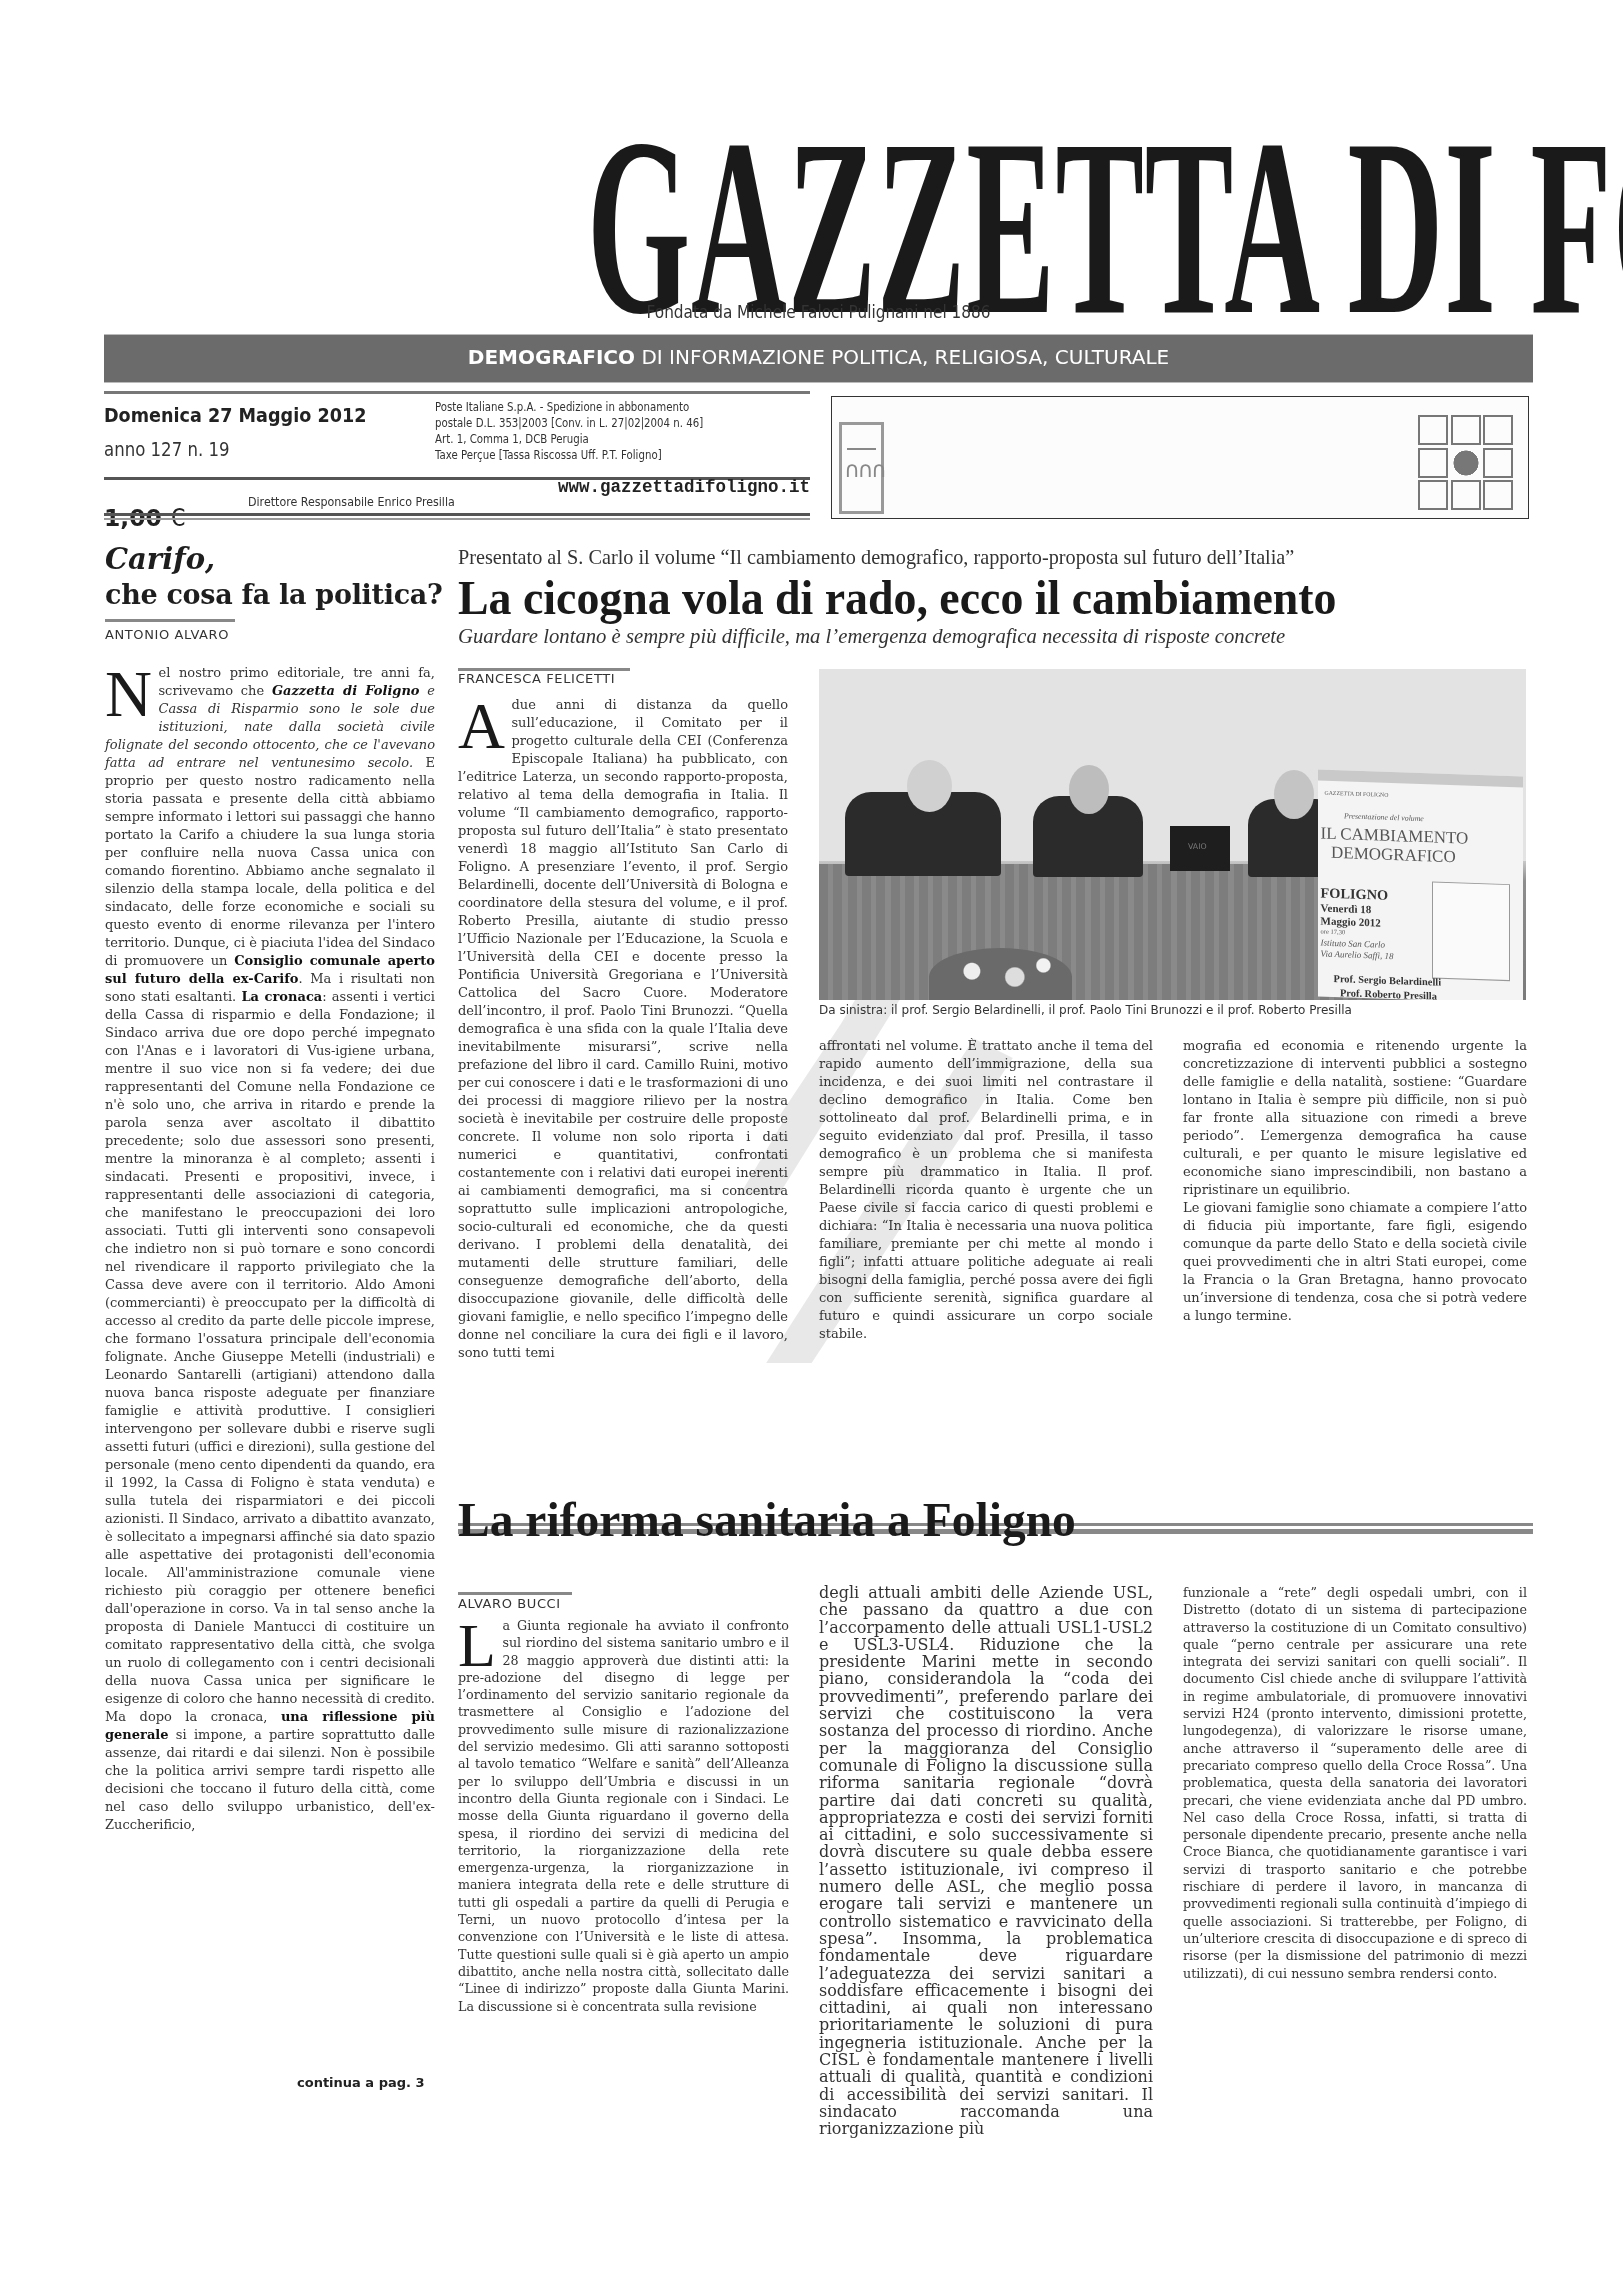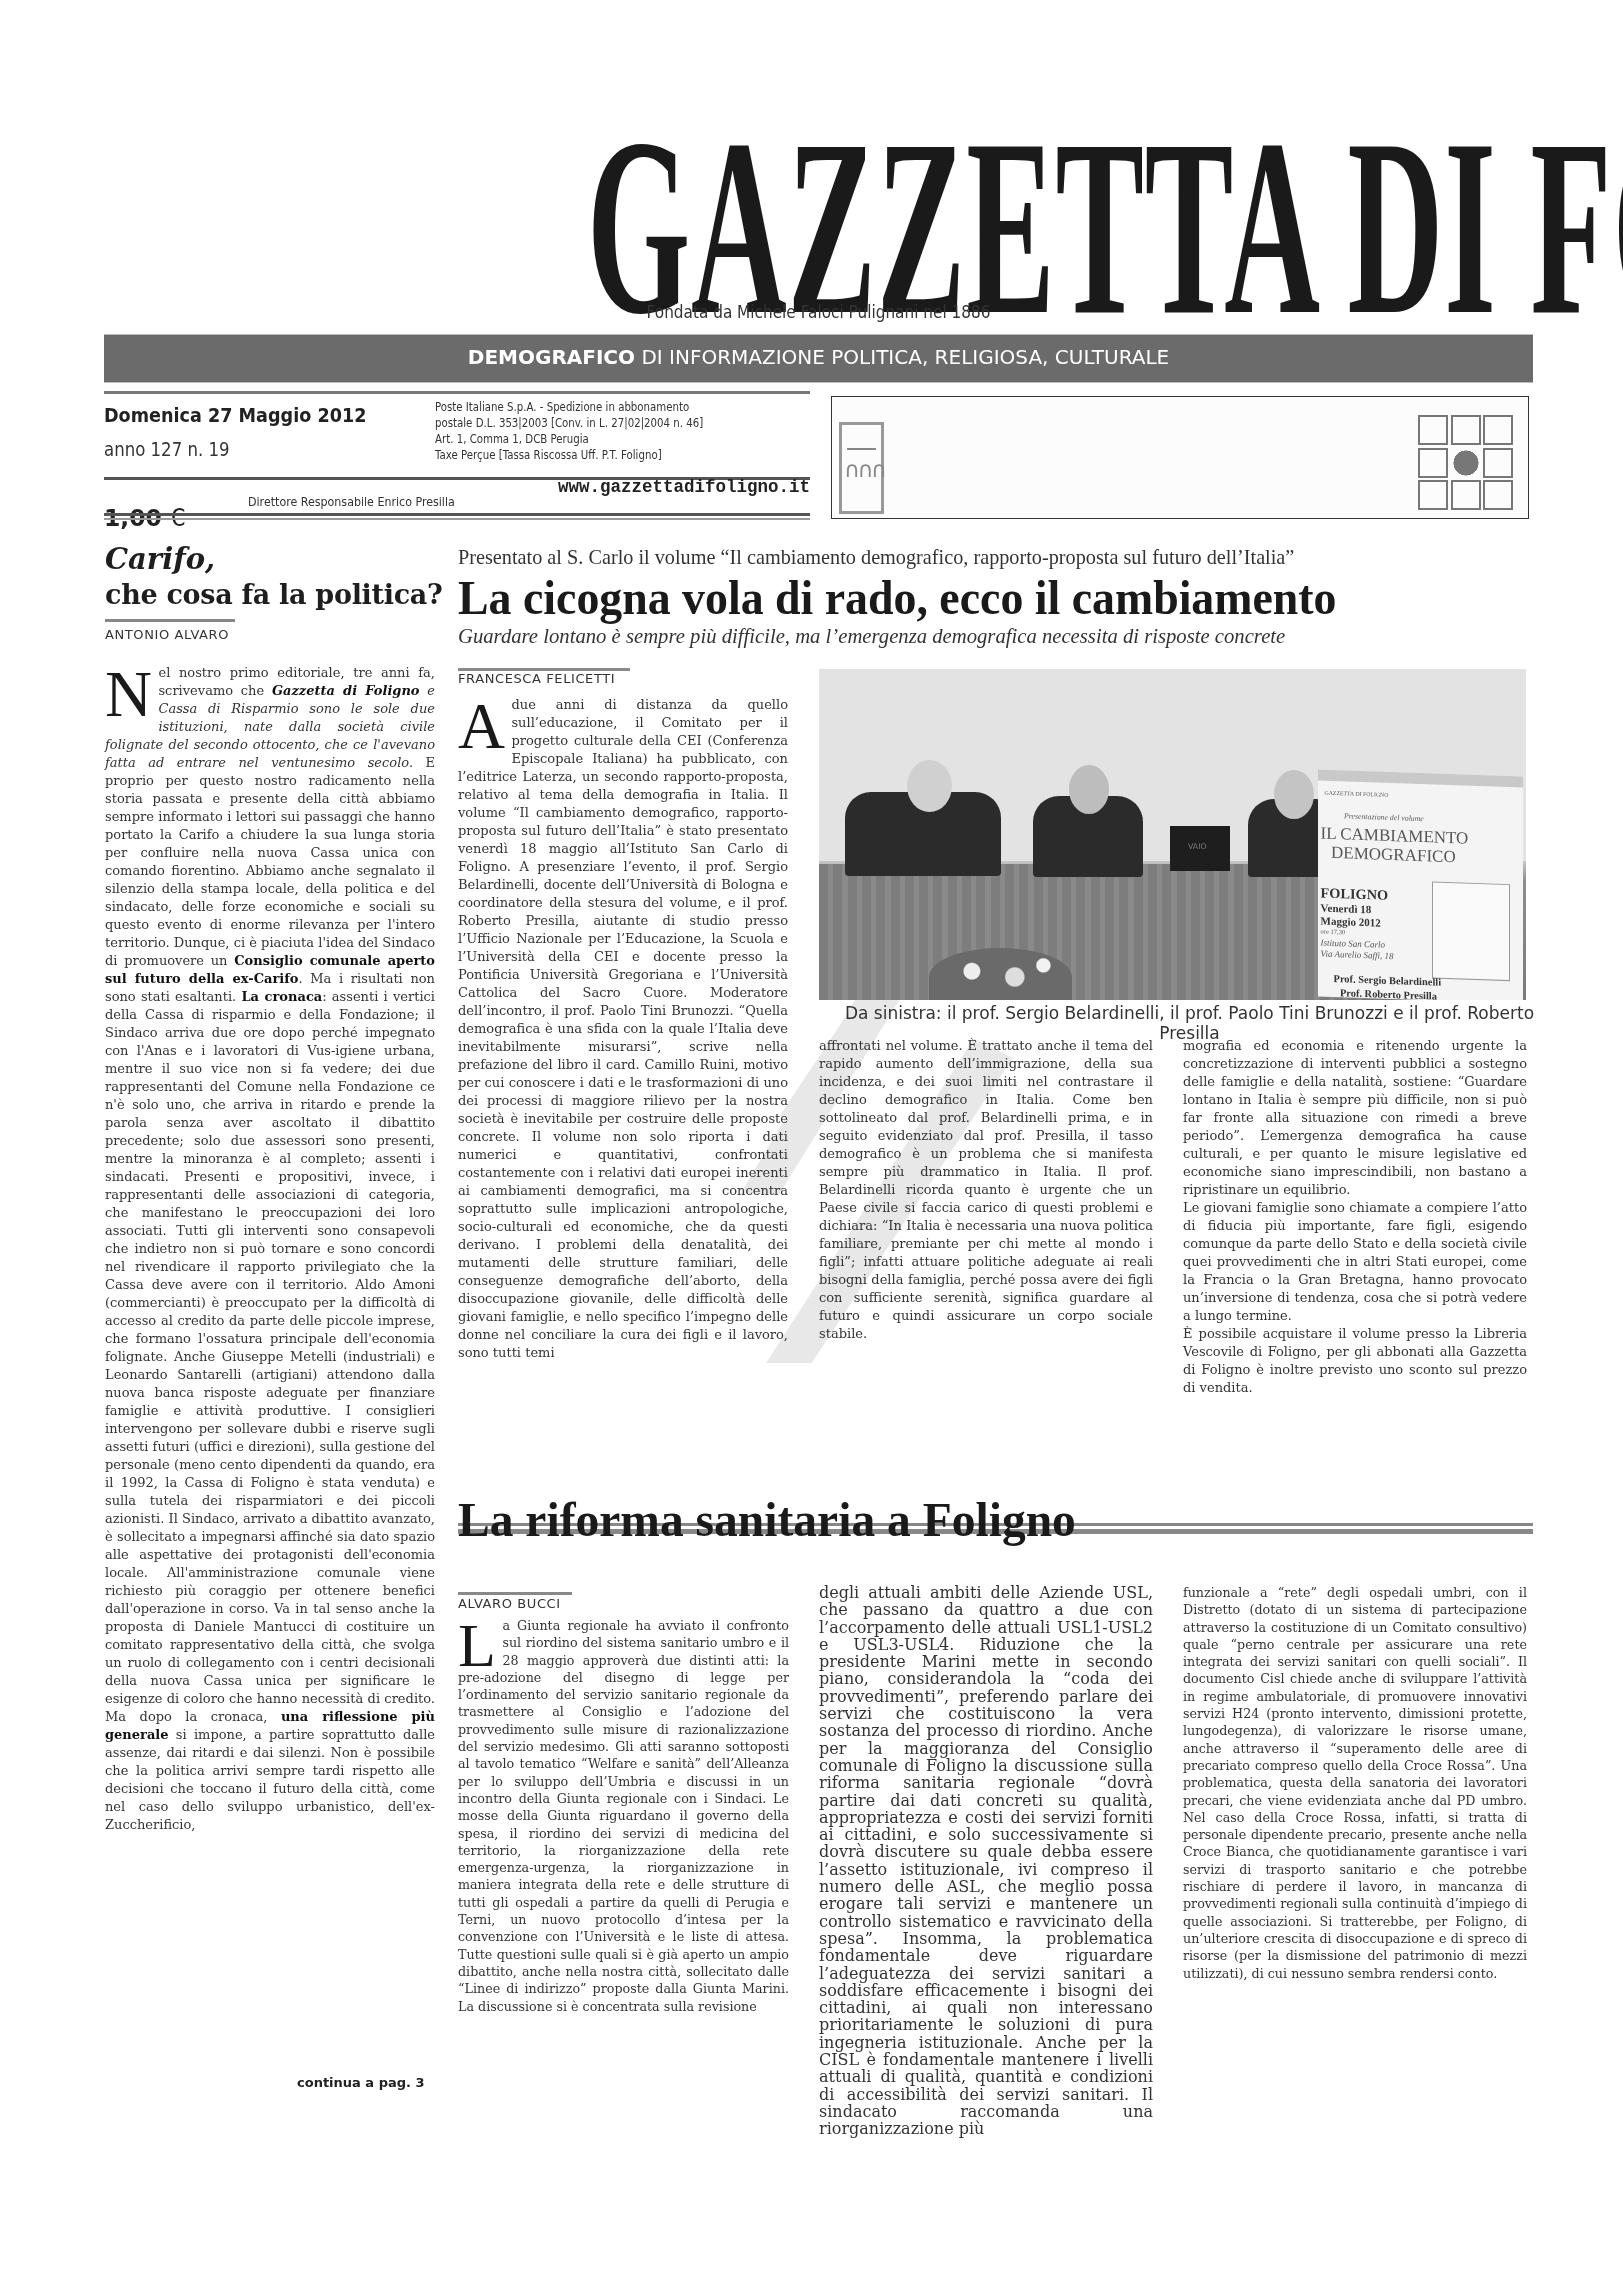--- a/index.html
+++ b/index.html
@@ -51,21 +51,21 @@
   .subhead { position: absolute; left: 458px; top: 623px; font-family: "Liberation Serif", serif; font-style: italic; font-size: 22px; color: #333; white-space: nowrap; transform: scaleX(0.94); transform-origin: left; }
 
   .photo { position: absolute; left: 819px; top: 669px; width: 707px; height: 331px; background: linear-gradient(180deg, #e2e2e2 0%, #dadada 45%, #c8c8c8 58%, #8d8d8d 64%, #7a7a7a 100%); overflow: hidden; }
   .photo .wall { position: absolute; left: 0; top: 0; width: 100%; height: 58%; background: #e3e3e3; }
   .photo .table { position: absolute; left: 0; top: 59%; width: 77%; height: 41%; background: repeating-linear-gradient(90deg, #7d7d7d 0 9px, #8a8a8a 9px 14.3px); }
   .photo .person { position: absolute; background: #2b2b2b; border-radius: 26px 26px 3.9px 3.9px; }
   .photo .head { position: absolute; border-radius: 50%; background: #bdbdbd; }
   .photo .poster { position: absolute; left: 499px; top: 104px; width: 205px; height: 227px; background: #f4f4f4; transform: skewY(2deg); border-top: 11.7px solid #c9c9c9; }
   .poster-text { position: absolute; font-family: "Liberation Serif", serif; color: #555; white-space: nowrap; }
   .photo .flowers { position: absolute; left: 110px; top: 279px; width: 143px; height: 58px; background: radial-gradient(circle at 30% 40%, #eee 7.8px, transparent 9px), radial-gradient(circle at 60% 50%, #ddd 9px, transparent 10.4px), radial-gradient(circle at 80% 30%, #f2f2f2 6.5px, transparent 7.8px), #6a6a6a; border-radius: 50% 50% 0 0; }
-  .caption { position: absolute; left: 836px; top: 1003px; width: 707px; text-align: center; font-family: "DejaVu Sans", sans-serif; font-size: 17px; color: #333; }
+  .caption { position: absolute; left: 819px; top: 1003px; width: 707px; text-align: left; font-family: "DejaVu Sans", sans-serif; font-size: 12px; color: #333; }
 
   .section-rule { position: absolute; left: 458px; width: 1075px; background: #888; }
   .headline2 { position: absolute; left: 458px; top: 1487px; font-family: "Liberation Serif", serif; font-weight: bold; font-size: 49px; line-height: 65px; color: #1a1a1a; white-space: nowrap; transform: scaleX(0.97); transform-origin: left; }
   .watermark { position: absolute; left: 740px; top: 779px; width: 273px; height: 649px; opacity: 0.13; pointer-events: none; }
 </style>
 </head>
 <body>
 
 <div class="masthead">
   <span class="masthead-title">GAZZETTA DI FOLIGNO</span>
@@ -167,21 +167,20 @@
   </div>
 </div>
 <div class="caption">Da sinistra: il prof. Sergio Belardinelli, il prof. Paolo Tini Brunozzi e il prof. Roberto Presilla</div>
 
 <div class="col" style="left:819px;top:1037px;width:334px;">
   <p>affrontati nel volume. È trattato anche il tema del rapido aumento dell’immigrazione, della sua incidenza, e dei suoi limiti nel contrastare il declino demografico in Italia. Come ben sottolineato dal prof. Belardinelli prima, e in seguito evidenziato dal prof. Presilla, il tasso demografico è un problema che si manifesta sempre più drammatico in Italia. Il prof. Belardinelli ricorda quanto è urgente che un Paese civile si faccia carico di questi problemi e dichiara: “In Italia è necessaria una nuova politica familiare, premiante per chi mette al mondo i figli”; infatti attuare politiche adeguate ai reali bisogni della famiglia, perché possa avere dei figli con sufficiente serenità, significa guardare al futuro e quindi assicurare un corpo sociale stabile.</p>
 </div>
 <div class="col" style="left:1183px;top:1037px;width:344px;">
   <p>mografia ed economia e ritenendo urgente la concretizzazione di interventi pubblici a sostegno delle famiglie e della natalità, sostiene: “Guardare lontano in Italia è sempre più difficile, non si può far fronte alla situazione con rimedi a breve periodo”. L’emergenza demografica ha cause culturali, e per quanto le misure legislative ed economiche siano imprescindibili, non bastano a ripristinare un equilibrio.</p>
   <p>Le giovani famiglie sono chiamate a compiere l’atto di fiducia più importante, fare figli, esigendo comunque da parte dello Stato e della società civile quei provvedimenti che in altri Stati europei, come la Francia o la Gran Bretagna, hanno provocato un’inversione di tendenza, cosa che si potrà vedere a lungo termine.</p>
-  <p>È possibile acquistare il volume presso la Libreria Vescovile di Foligno, per gli abbonati alla Gazzetta di Foligno è inoltre previsto uno sconto sul prezzo di vendita.</p>
 </div>
 
 <div class="section-rule" style="top:1523px;height:2.6px"></div>
 <div class="section-rule" style="top:1529px;height:5.2px"></div>
 <div class="headline2">La riforma sanitaria a Foligno</div>
 <div class="byline-rule" style="left:458px;top:1592px;width:114px"></div>
 <div class="byline" style="left:458px;top:1596px">ALVARO BUCCI</div>
 
 <div class="col" style="left:458px;top:1617px;width:331px;font-size:12.7px;line-height:17.3px">
   <p><span class="dropcap" style="font-size:62px;line-height:48px">L</span><span>a Giunta regionale ha avviato il confronto sul riordino del sistema sanitario umbro e il 28 maggio approverà due distinti atti: la pre-adozione del disegno di legge per l’ordinamento del servizio sanitario regionale da trasmettere al Consiglio e l’adozione del provvedimento sulle misure di razionalizzazione del servizio medesimo. Gli atti saranno sottoposti al tavolo tematico “Welfare e sanità” dell’Alleanza per lo sviluppo dell’Umbria e discussi in un incontro della Giunta regionale con i Sindaci. Le mosse della Giunta riguardano il governo della spesa, il riordino dei servizi di medicina del territorio, la riorganizzazione della rete emergenza-urgenza, la riorganizzazione in maniera integrata della rete e delle strutture di tutti gli ospedali a partire da quelli di Perugia e Terni, un nuovo protocollo d’intesa per la convenzione con l’Università e le liste di attesa. Tutte questioni sulle quali si è già aperto un ampio dibattito, anche nella nostra città, sollecitato dalle “Linee di indirizzo” proposte dalla Giunta Marini. La discussione si è concentrata sulla revisione</span></p>

